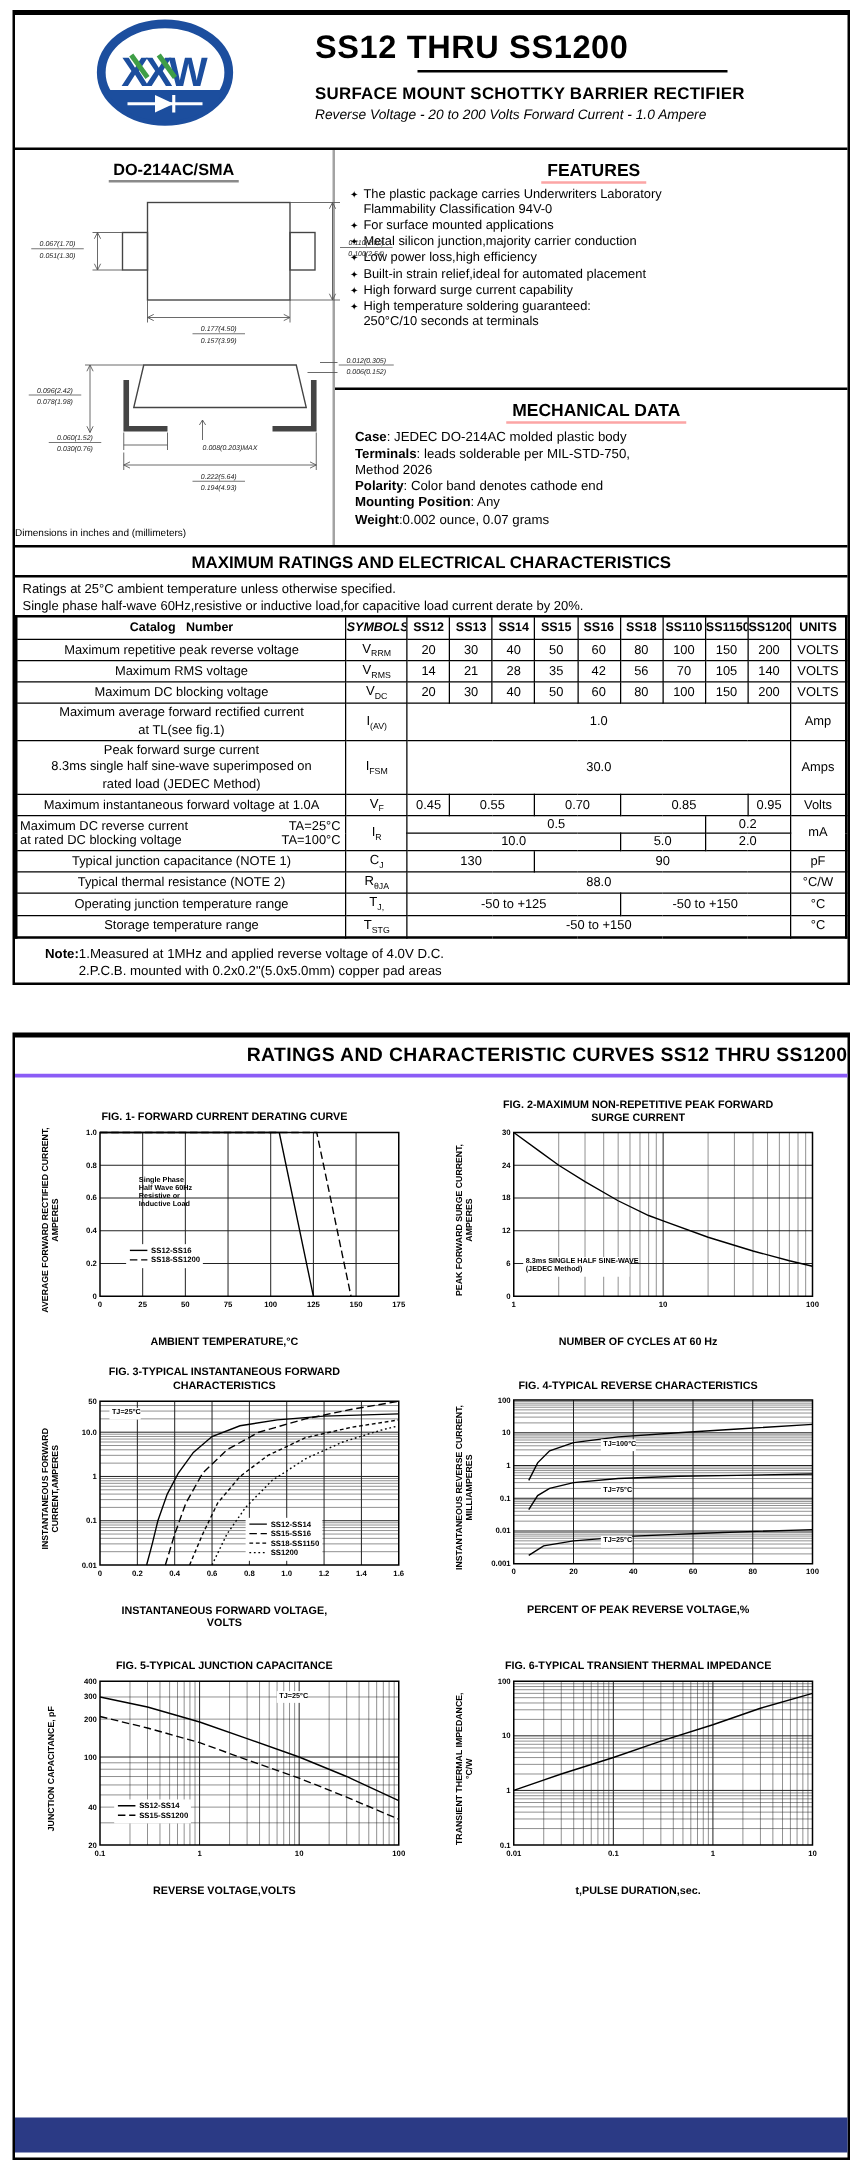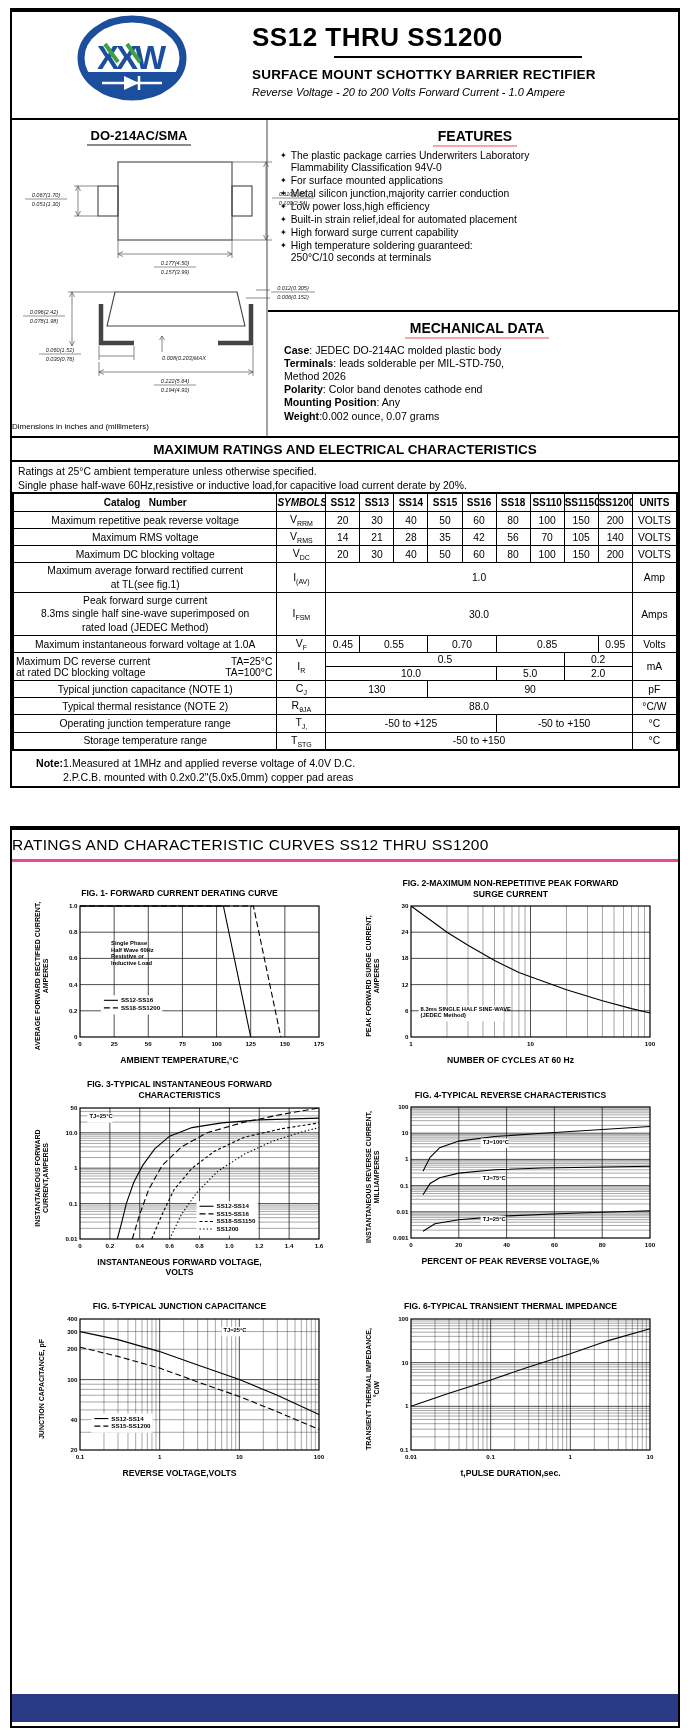--- a/index.html
+++ b/index.html
@@ -44,29 +44,29 @@
   th.symh{font-style:italic;font-weight:bold;font-size:8.3px}
   col.c-lbl{width:248px}col.c-sym{width:46px}col.c-v{width:32px}col.c-unit{width:42px}
   td.sym{font-size:10.5px}
   td.sym sub,td.lbl sub{font-size:7px}
   .ml{white-space:pre-line;line-height:1.3}
   .ir-line{display:flex;justify-content:space-between;padding-right:2px}
   .notes{padding:5px 24px;font-size:10.6px;line-height:1.4;text-align:left}
   .notes .n2{padding-left:27px}
 
   
-  .banner2{text-align:left;font-weight:normal;font-size:15.5px;letter-spacing:.3px;padding:6px 0 5px;border-bottom:3px solid #ec4899}
+  .banner2{text-align:right;font-weight:bold;font-size:15.5px;letter-spacing:.3px;padding:6px 0 5px;border-bottom:3px solid #8b5cf6}
   .grid{display:grid;grid-template-columns:1fr 1fr;padding:16px 2px 0;row-gap:14px}
   .fig{text-align:center}
   .fig-title{font-weight:bold;font-size:8.6px;line-height:1.25;white-space:pre-line;min-height:21px;display:flex;align-items:flex-end;justify-content:center;margin-bottom:1px}
   .fig-body{display:flex;align-items:center;justify-content:center}
   .ylab-wrap{width:20px;height:152px;position:relative;flex:0 0 auto}
   .ylab{position:absolute;left:50%;top:50%;transform:translate(-50%,-50%) rotate(-90deg);width:158px;text-align:center;font-weight:bold;font-size:7px;line-height:1.2;white-space:pre-line}
   svg.plot{width:276px;height:152px;flex:0 0 auto}
-  .fig-xlabel{font-weight:bold;font-size:8.6px;white-space:pre-line;margin-top:3px}
+  .fig-xlabel{font-weight:bold;font-size:8.6px;white-space:pre-line;margin-top:16px}
   .footer-bar{position:absolute;left:0;right:0;bottom:4px;height:28px}
 </style>
 </head>
 <body>
 
 <div class="page" id="page1">
 
   <div class="hdr">
     <div class="logo-wrap">
       <svg width="120" height="92" viewBox="0 0 120 92">

